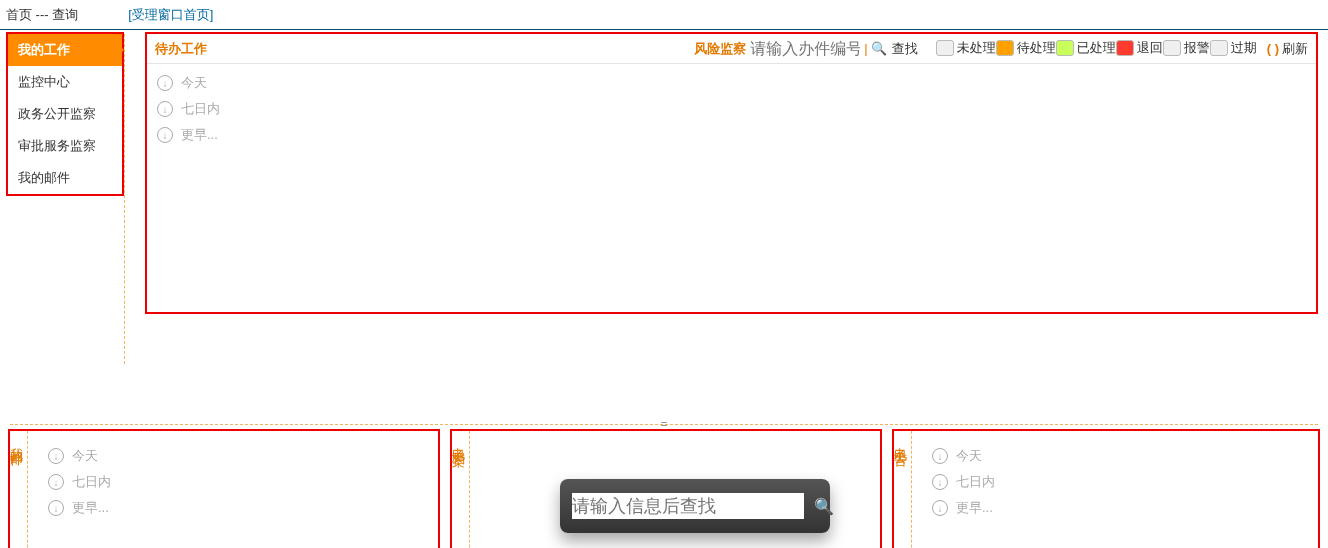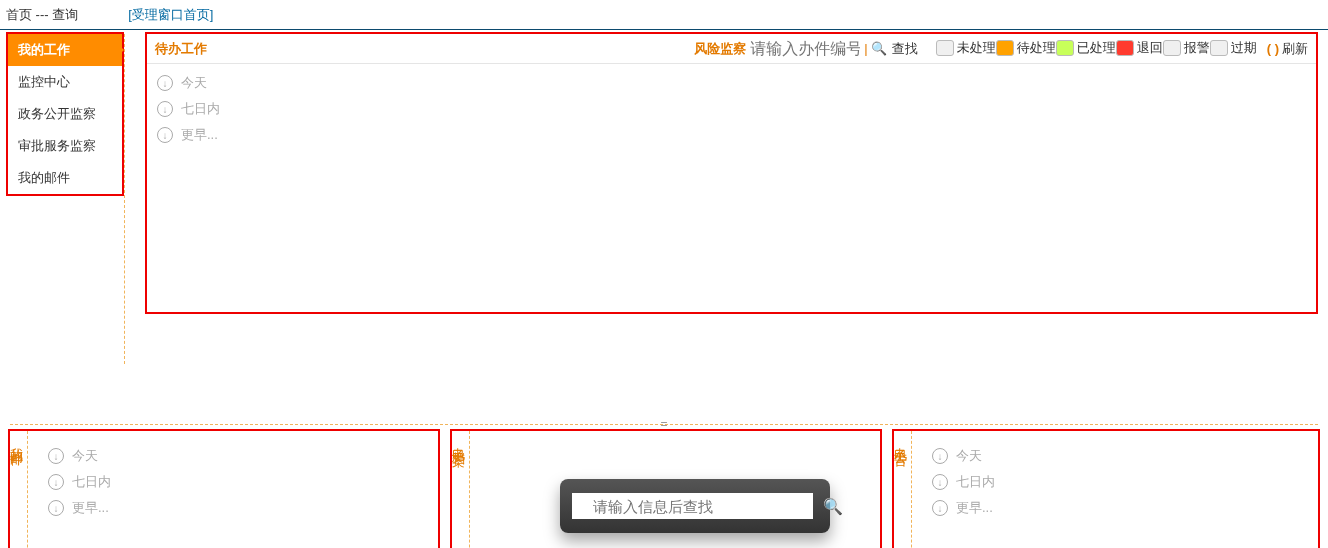--- a/index.html
+++ b/index.html
@@ -39,21 +39,21 @@
 
 .bottom-row { display: flex; padding: 0 8px; gap: 10px; }
 .card { border: 2px solid #e00; height: 160px; display: flex; position: relative; }
 .card.c1 { width: 432px; }
 .card.c2 { width: 432px; }
 .card.c3 { flex: 1; }
 .card-title { width: 18px; color: #e37a00; writing-mode: vertical-rl; text-orientation: upright; padding: 6px 2px; font-size: 13px; letter-spacing: 2px; border-right: 1px dashed #f1b45a; }
 .card-body { flex: 1; padding: 6px 10px; position: relative; }
 
 .archive-search { position: absolute; left: 90px; top: 48px; width: 270px; height: 54px; background: linear-gradient(#555,#333); border-radius: 8px; display: flex; align-items: center; padding: 0 12px; box-shadow: 0 8px 16px rgba(0,0,0,0.35); }
-.archive-search input { flex: 1; height: 26px; border: none; outline: none; padding: 0 21px; font-size: 15px; }
+.archive-search input { flex: 1; height: 26px; border: none; outline: none; padding: 0 0; font-size: 18px; }
 .archive-search .s-icon { color: #ff8c00; margin-left: 10px; font-size: 16px; cursor: pointer; }
 </style>
 </head>
 <body>
 
 <div class="top-bar">
   <span class="crumb">首页 --- 查询</span>
   <span class="tab-title">[受理窗口首页]</span>
 </div>
 

